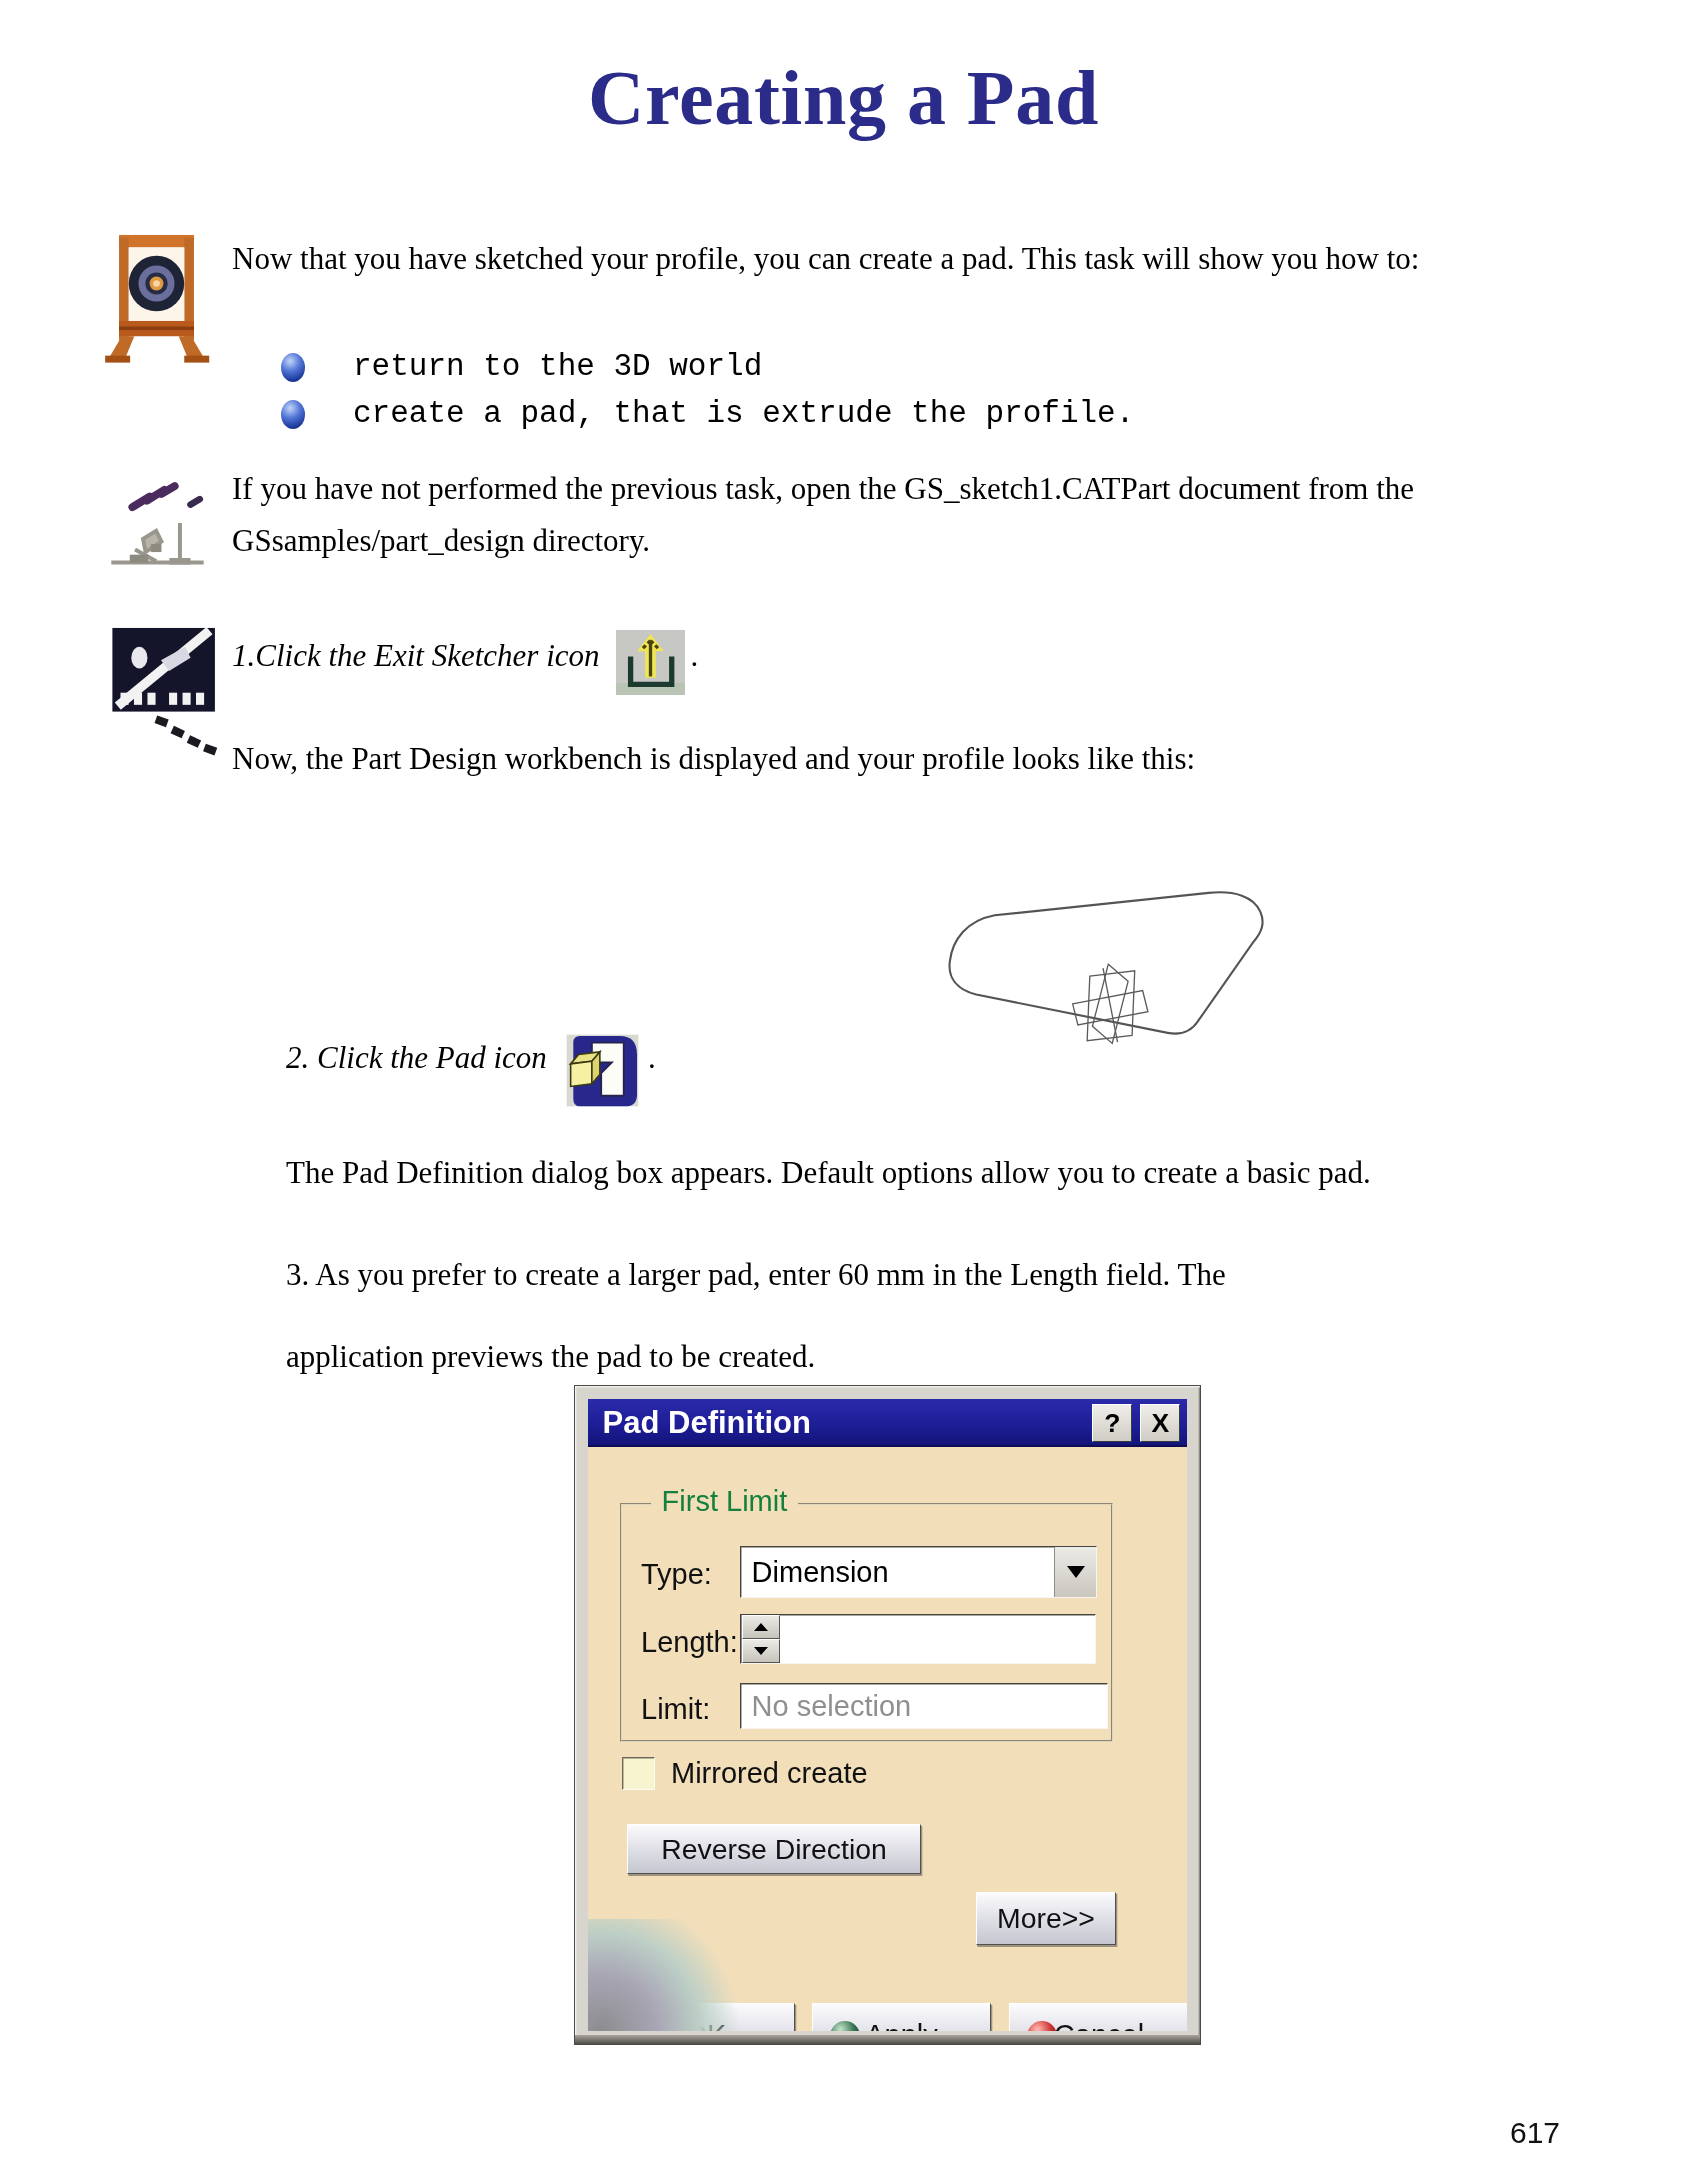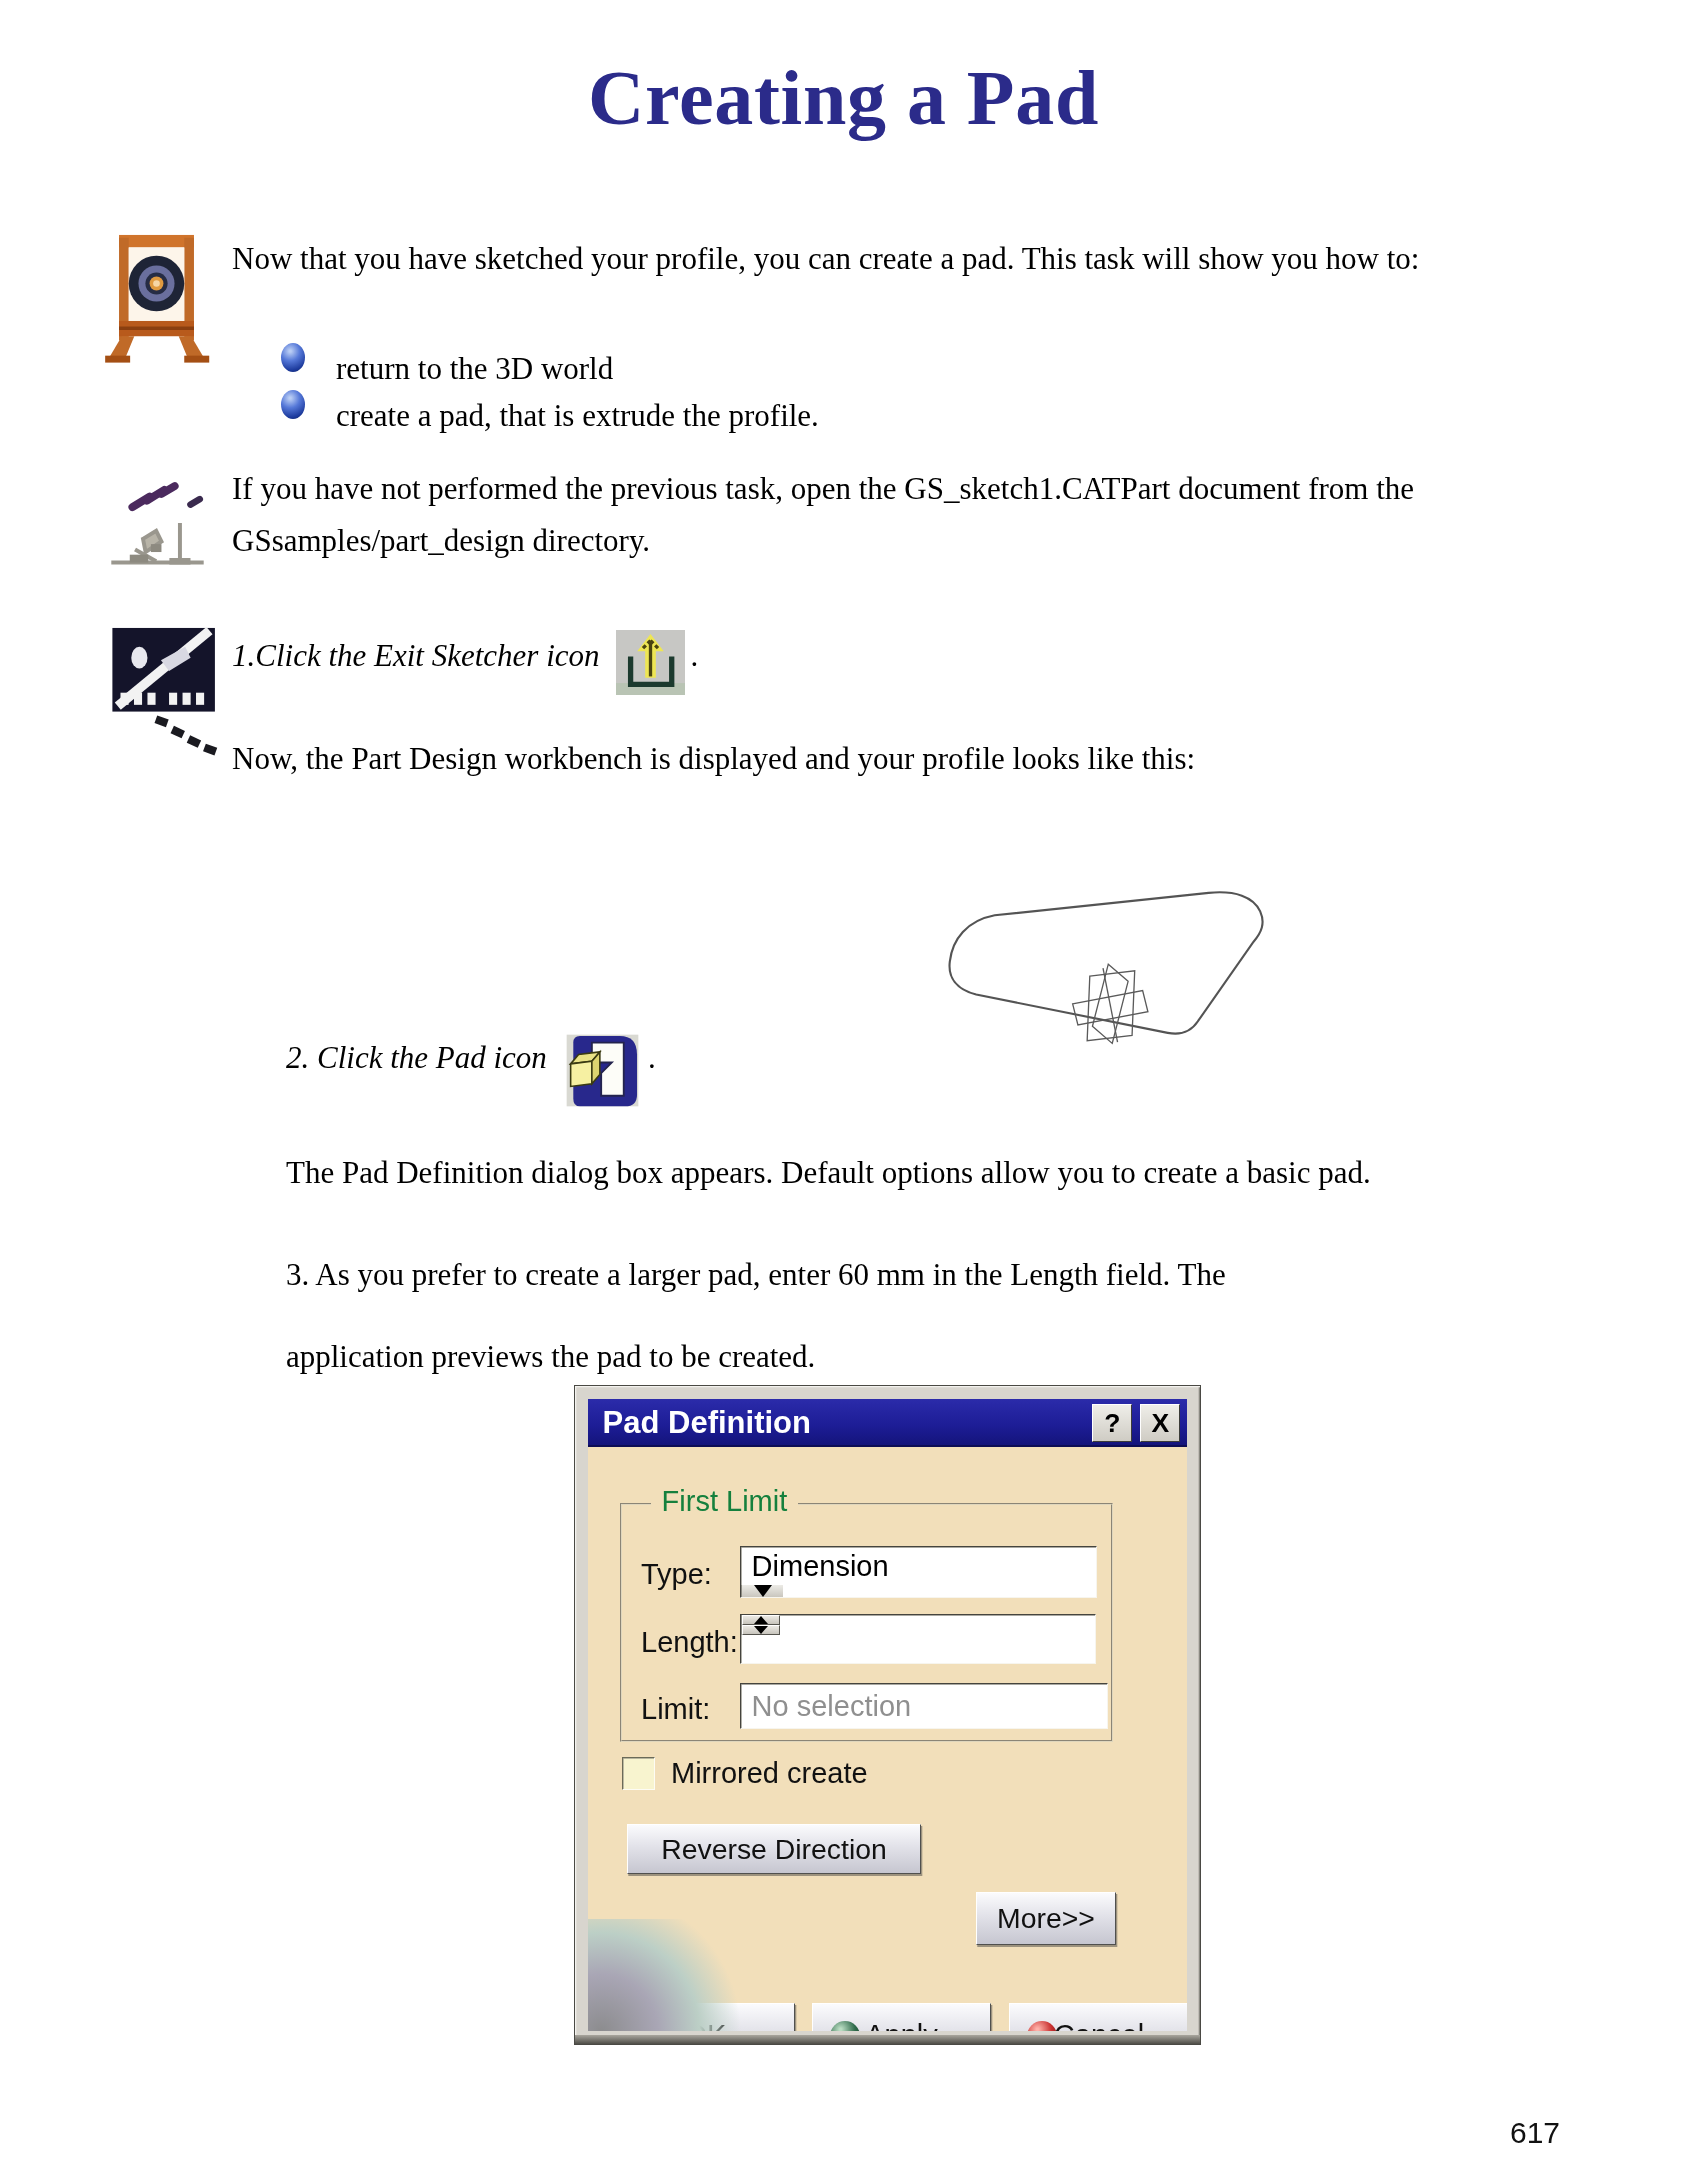--- a/index.html
+++ b/index.html
@@ -7,21 +7,21 @@
     width:1687px;height:2183px;position:relative;background:#ffffff;
     font-family:"Liberation Serif",serif;color:#000;overflow:hidden;
   }
   .abs{position:absolute;}
   .doc-text{font-size:31px;line-height:52px;color:#000;}
   .page-title{
     top:53px;left:0;width:1687px;text-align:center;
     font-size:78px;font-weight:bold;color:#2b2b8a;letter-spacing:0.7px;
   }
   
-  .bullet-row{display:flex;gap:31px;height:48px;}
+  .bullet-row{display:flex;align-items:center;gap:48px;height:48px;font-family:Liberation Mono, monospace;}
   .sphere-blue{
     width:24px;height:29px;border-radius:50%;
     background:radial-gradient(circle at 38% 28%, #b8ccf4 4%, #5578d8 38%, #1c3a9c 75%, #0e1d52 100%);
   }
   
   .step-row{display:flex;font-style:italic;}
   
   .btn3d{
     background:linear-gradient(180deg,#fbfbfd 0%,#e2e2e9 45%,#c6c6d0 100%);
     border:1.3px solid;border-color:#ffffff #50504e #50504e #ffffff;
@@ -62,21 +62,21 @@
   }
   .groupbox-label{
     position:absolute;top:-20px;left:29px;padding:0 10.6px;
     background:var(--body,#f2dfba);font-size:29px;color:#15803d;
   }
   .dlg-label{position:absolute;font-size:29px;color:#111;}
   .win-field{
     position:absolute;background:#fff;
     border:1.3px solid;border-color:#45443e #f7f5ee #f7f5ee #45443e;
     box-shadow:inset 0.7px 0.7px 0 #8f8d84;
-    box-sizing:border-box;display:flex;align-items:stretch;flex-direction:column;
+    box-sizing:border-box;display:flex;align-items:stretch;
   }
   .field-value{flex:1;display:flex;align-items:center;padding-left:10.6px;font-size:29px;color:#000;}
   .field-value.dim{color:#8f8f8f;}
   .drop-btn{
     width:41px;background:linear-gradient(180deg,#ecebe6,#c9c6be);
     border-left:1.3px solid #8d8b82;display:flex;align-items:center;justify-content:center;
   }
   .tri-down{width:0;height:0;border-left:9.3px solid transparent;border-right:9.3px solid transparent;border-top:12px solid #000;}
   .tri-down.small{border-left-width:7.3px;border-right-width:7.3px;border-top-width:8.6px;}
   .tri-up{width:0;height:0;border-left:7.3px solid transparent;border-right:7.3px solid transparent;border-bottom:8.6px solid #000;}

